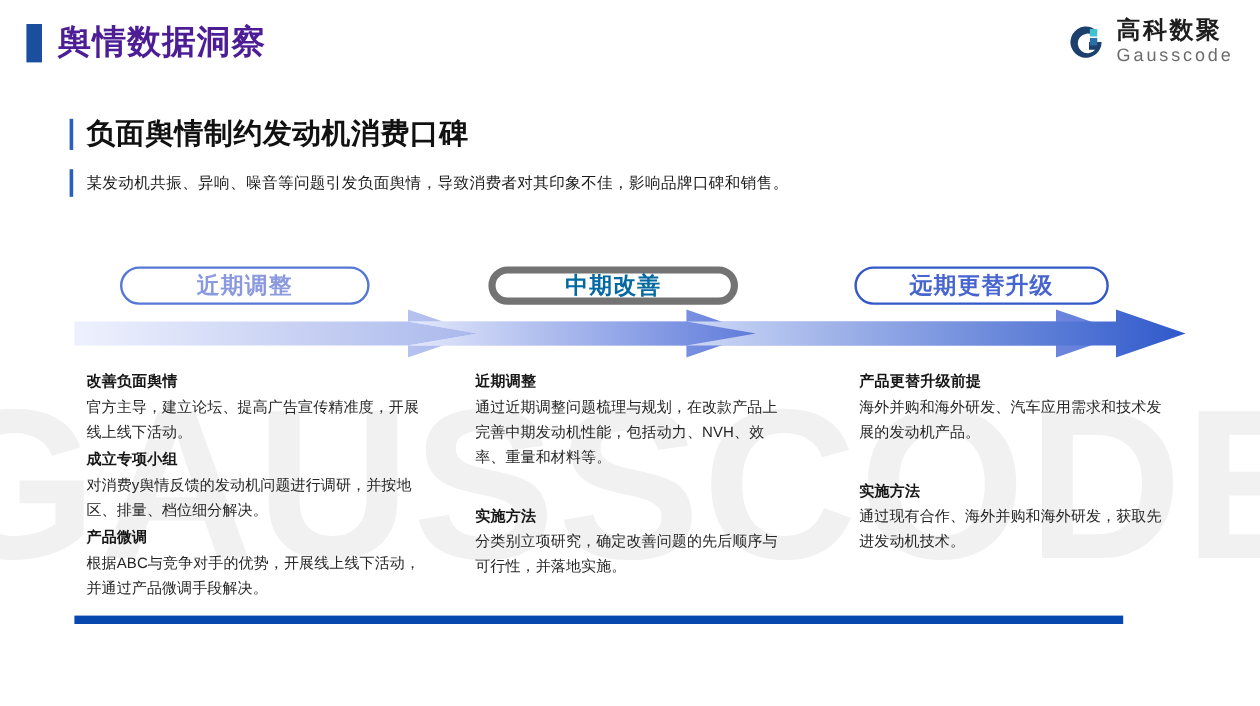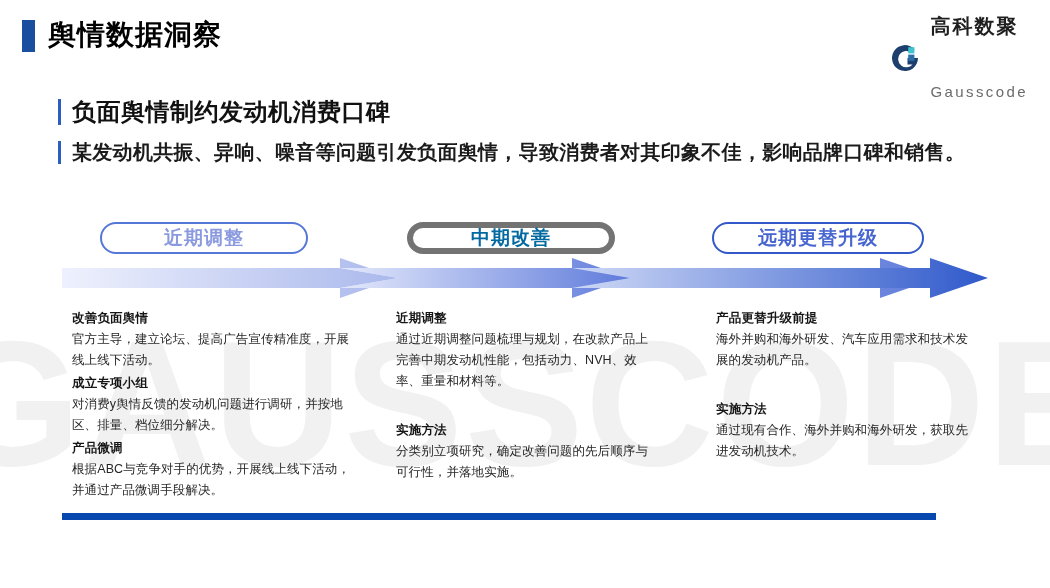--- a/index.html
+++ b/index.html
@@ -54,21 +54,21 @@
     width: 13px;
     height: 32px;
     background: #1a4fa0;
   }
   .hdr-title {
     position: absolute;
     left: 48px;
     top: 15px;
     font-size: 28px;
     font-weight: 700;
-    color: #000000;
+    color: #4c1d95;
     letter-spacing: 1px;
     line-height: 40px;
   }
 
   
   .logo {
     position: absolute;
     right: 22px;
     top: 16px;
     display: flex;
@@ -79,21 +79,20 @@
     width: 34px;
     height: 34px;
     position: relative;
     flex: none;
   }
   .logo-text {
     display: flex;
     flex-direction: column;
     justify-content: center;
     line-height: 1;
-    gap: 45px;
   }
   .logo-cn {
     font-size: 20px;
     font-weight: 700;
     color: #1e1e1e;
     letter-spacing: 2px;
   }
   .logo-en {
     font-size: 15px;
     font-weight: 400;
@@ -138,22 +137,22 @@
   .subline-row::before {
     content: "";
     position: absolute;
     left: 0;
     top: 2px;
     bottom: 2px;
     width: 3px;
     background: #2a5fc0;
   }
   .subline {
-    font-size: 20px;
-    font-weight: 700;
+    font-size: 13px;
+    font-weight: 400;
     color: #1b1b1b;
     line-height: 27px;
     letter-spacing: 0.3px;
   }
 
   
   .pills {
     position: absolute;
     left: 0;
     top: 222px;

